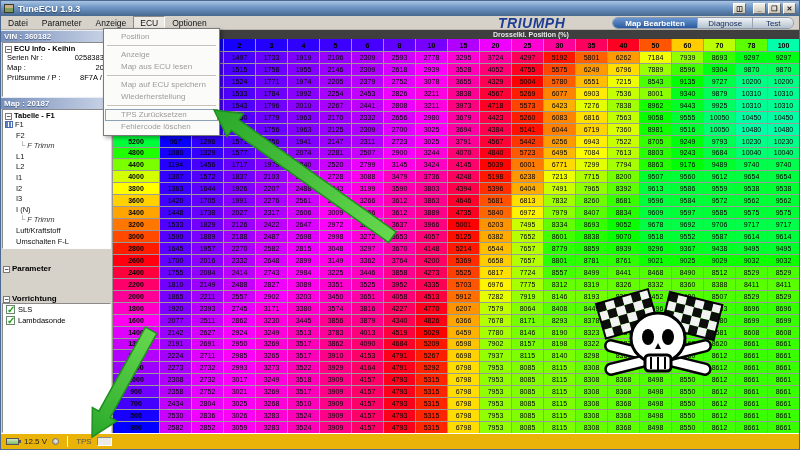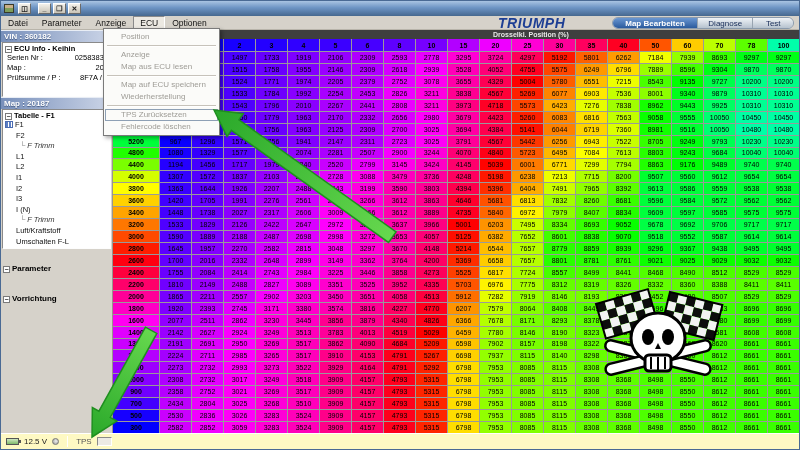--- a/index.html
+++ b/index.html
@@ -45,41 +45,42 @@
   .cb{width:9px;height:9px;border:1px solid #6a8a6a;background:#fff;position:relative;flex:0 0 9px;}
   .cb.checked::after{content:"✓";position:absolute;left:0;top:-2px;color:#1a9a1a;font-size:10px;font-weight:bold;}
   
   .table-pane{flex:1;display:flex;flex-direction:column;min-width:0;}
   .axis-strip{height:9px;flex:0 0 9px;background:#3f3f3f;color:#e8e8e8;font-size:7px;line-height:9px;font-weight:bold;text-align:center;padding-left:150px;}
   .map-grid{flex:1;display:grid;grid-template-columns:46px repeat(20,1fr);grid-template-rows:12px repeat(32,1fr);gap:1px;background:#9a9a9a;padding:0;min-height:0;}
   .cell{display:flex;align-items:center;justify-content:center;font-size:7px;color:#000;overflow:hidden;line-height:1;}
   .cell.corner{background:#d6d2ca;}
   .cell.head{font-weight:bold;}
   
-  .statusbar{height:16px;flex:0 0 16px;background:#fef9c3;border-top:1px solid #fff;display:flex;align-items:center;font-size:8px;color:#222;padding:0 5px;gap:5px;}
+  .statusbar{height:16px;flex:0 0 16px;background:#eab308;border-top:1px solid #fff;display:flex;align-items:center;font-size:8px;color:#222;padding:0 5px;gap:5px;}
   .batt{width:13px;height:7px;border:1px solid #555;background:linear-gradient(#cfe8c0,#7fba6a);position:relative;}
   .batt::after{content:"";position:absolute;right:-3px;top:1px;width:2px;height:3px;background:#555;}
   .led{width:7px;height:7px;border-radius:50%;background:radial-gradient(circle at 3px 2px,#f0f0f0,#9a9a96);border:1px solid #777;}
   .sb-sep{width:1px;height:11px;background:#a8a49a;border-right:1px solid #fff;margin:0 3px;}
   .tps-box{width:15px;height:9px;background:#eceae4;border:1px solid;border-color:#8a8a8a #fff #fff #8a8a8a;}
   .sb-path{font-weight:bold;margin-left:4px;}
   
   .dropdown{position:absolute;left:103px;top:28px;width:117px;background:#fbfbf9;border:1px solid #7a7a7a;box-shadow:2px 2px 4px rgba(0,0,0,.35);padding:2px 1px;z-index:50;}
   .dd-item{height:12px;line-height:12px;padding-left:16px;font-size:8px;color:#9e9c96;white-space:nowrap;}
   .dd-item.focused{box-shadow:inset 0 0 0 1px #8ea0b5;}
   .dd-sep{height:0;border-top:1px solid #c6c2ba;border-bottom:1px solid #fff;margin:2px 2px;}
   .overlay{position:absolute;inset:0;z-index:80;pointer-events:none;}
 </style>
 </head>
 <body>
 
 <div class="window">
 
   <div class="titlebar">
     <span class="app-icon"></span>
+    <span class="title-text">TuneECU 1.9.3</span>
     <span class="win-btns">
       <span class="wbtn first">◫</span>
       <span class="wbtn">_</span>
       <span class="wbtn">❐</span>
       <span class="wbtn">✕</span>
     </span>
   </div>
 
   <div class="menubar">
     <span id="menubar-items" style="display:flex">
@@ -133,20 +134,30 @@
             <div class="tree-item">I (N)</div>
             <div class="tree-item branch">F Trimm</div>
             <div class="tree-item">Luft/Kraftstoff</div>
             <div class="tree-item">Umschalten F-L</div>
           </div>
       </div>
       <div class="gap" style="height:14px"></div>
       <div class="panel-title" style="background:#d6d2ca;font-size:8px"><span class="expander"></span><span>Parameter</span></div>
       <div class="gap" style="height:20px"></div>
       <div class="panel-title" style="background:#d6d2ca;font-size:8px"><span class="expander"></span><span>Vorrichtung</span></div>
+      <div class="panel" style="flex:1" id="vorr-items">
+          <div class="check-row">
+            <span class="cb checked"></span>
+            <span>SLS</span>
+          </div>
+          <div class="check-row">
+            <span class="cb checked"></span>
+            <span>Lambdasonde</span>
+          </div>
+        </div>
     </div>
 
     <div class="table-pane">
       <div class="axis-strip">Drosselkl. Position (%)</div>
       <div class="map-grid" id="map-grid">
           <div class="cell corner"></div>
           <div class="cell head" style="background: rgb(0, 0, 255);">0</div>
           <div class="cell head" style="background: rgb(12, 0, 255);">1</div>
           <div class="cell head" style="background: rgb(24, 0, 255);">2</div>
           <div class="cell head" style="background: rgb(36, 0, 255);">3</div>

